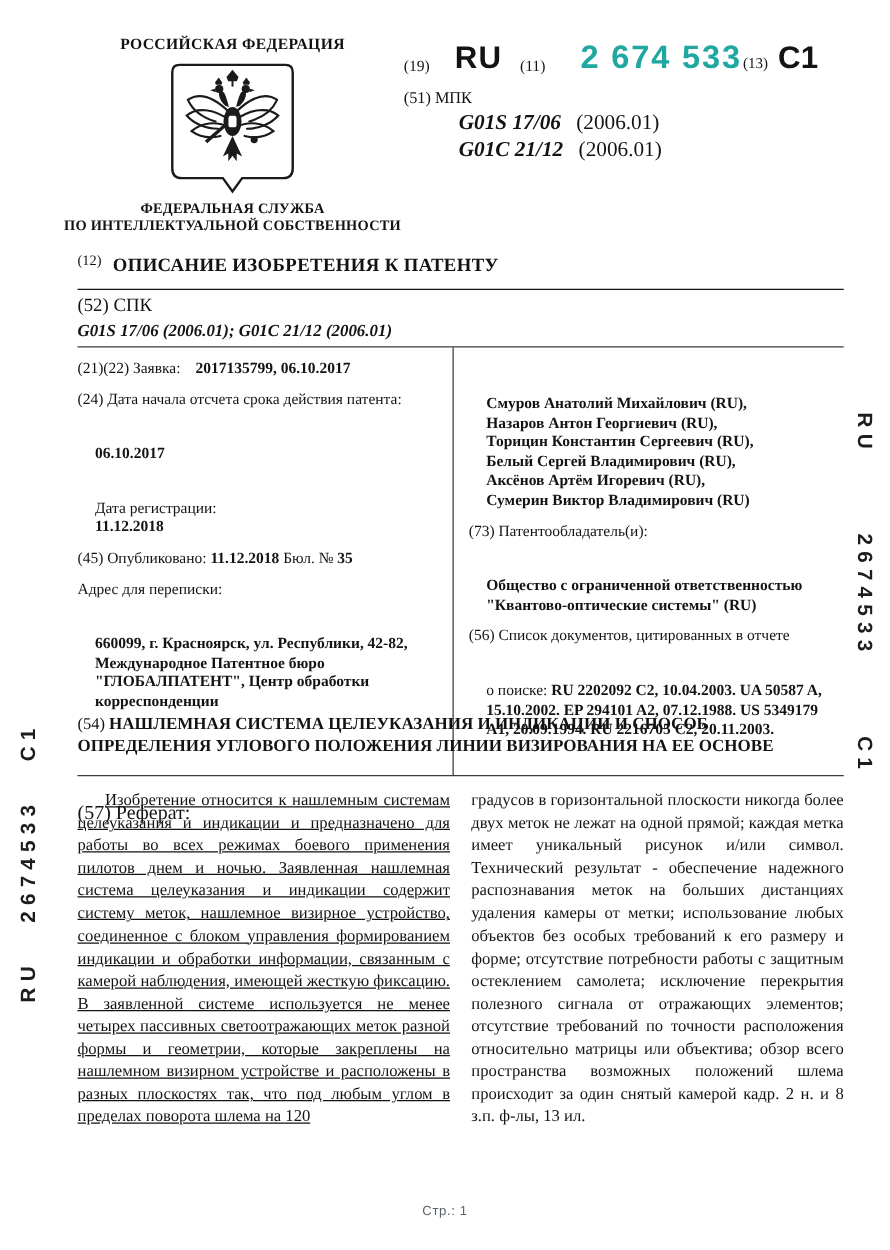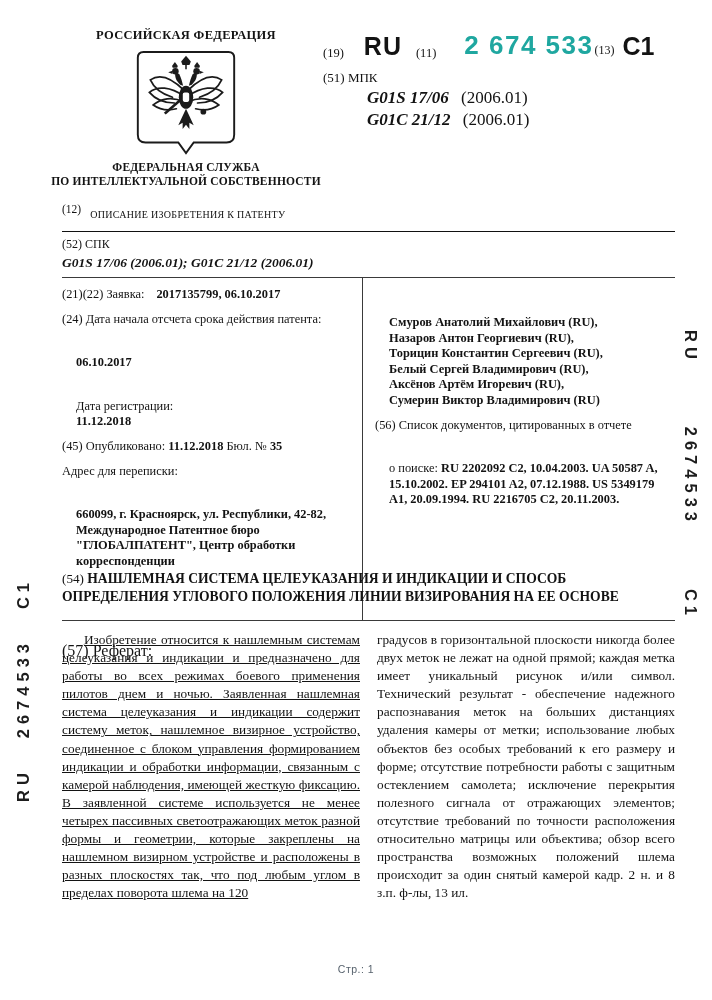--- a/index.html
+++ b/index.html
@@ -25,24 +25,24 @@
   .pub-number{font-size:26px;font-weight:bold;letter-spacing:1.5px;margin-left:28px;}
   .sup13{font-family:"Liberation Serif",serif;font-size:12px;color:#131313;position:relative;top:-3px;margin-left:1px;}
   .kind-big{font-size:25px;font-weight:bold;margin-left:8px;}
   .mpk{font-size:13px;margin-top:9px;}
   .ipc-line{font-size:17px;margin-top:2px;margin-left:44px;}
   .ipc-code{font-weight:bold;font-style:italic;}
   .ipc-ver{margin-left:8px;}
   
   .doc12{position:absolute;left:62px;top:203px;width:613px;border-bottom:1.6px solid #111;padding-bottom:9px;}
   .doc12 .sup{font-size:11.5px;vertical-align:5px;}
-  .doc12 .t{font-size:10px;font-weight:normal;margin-left:9px;letter-spacing:.3px;}
+  .doc12 .t{font-size:15px;font-weight:bold;margin-left:9px;letter-spacing:.3px;}
   
   .spk{position:absolute;left:62px;top:237px;width:613px;}
-  .spk .l1{font-size:12px;}
+  .spk .l1{font-size:15px;}
   .spk .l2{font-size:13.5px;font-weight:bold;font-style:italic;margin-top:3px;}
   
   .biblio{position:absolute;left:62px;top:277px;width:613px;height:344px;
     border-top:1px solid #3a3a3a;border-bottom:1px solid #3a3a3a;
     display:flex;box-sizing:border-box;font-size:12.4px;line-height:15.6px;}
   .bcol-left{width:300px;padding:9px 6px 6px 0;box-sizing:border-box;}
   .bcol-right{flex:1;border-left:1px solid #3a3a3a;padding:9px 0 6px 12px;box-sizing:border-box;}
   .bitem{margin-bottom:9px;}
   .bval{font-weight:bold;}
   .ind{padding-left:14px;margin-top:28px;}
@@ -170,20 +170,25 @@
     <div class="bcol-right">
       <div class="bitem">
         <div class="bval ind prelines">Смуров Анатолий Михайлович (RU),
 Назаров Антон Георгиевич (RU),
 Торицин Константин Сергеевич (RU),
 Белый Сергей Владимирович (RU),
 Аксёнов Артём Игоревич (RU),
 Сумерин Виктор Владимирович (RU)</div>
       </div>
       <div class="bitem">
+        <div>(73) Патентообладатель(и):</div>
+        <div class="bval ind prelines">Общество с ограниченной ответственностью
+"Квантово-оптические системы" (RU)</div>
+      </div>
+      <div class="bitem">
         <div>(56) Список документов, цитированных в отчете</div>
         <div class="ind">
           <span>о поиске:</span>
           <span class="bval">RU 2202092 C2, 10.04.2003. UA 50587 A, 15.10.2002. EP 294101 A2, 07.12.1988. US 5349179 A1, 20.09.1994. RU 2216705 C2, 20.11.2003.</span>
         </div>
       </div>
     </div>
   </div>
 
   <div class="title54">

